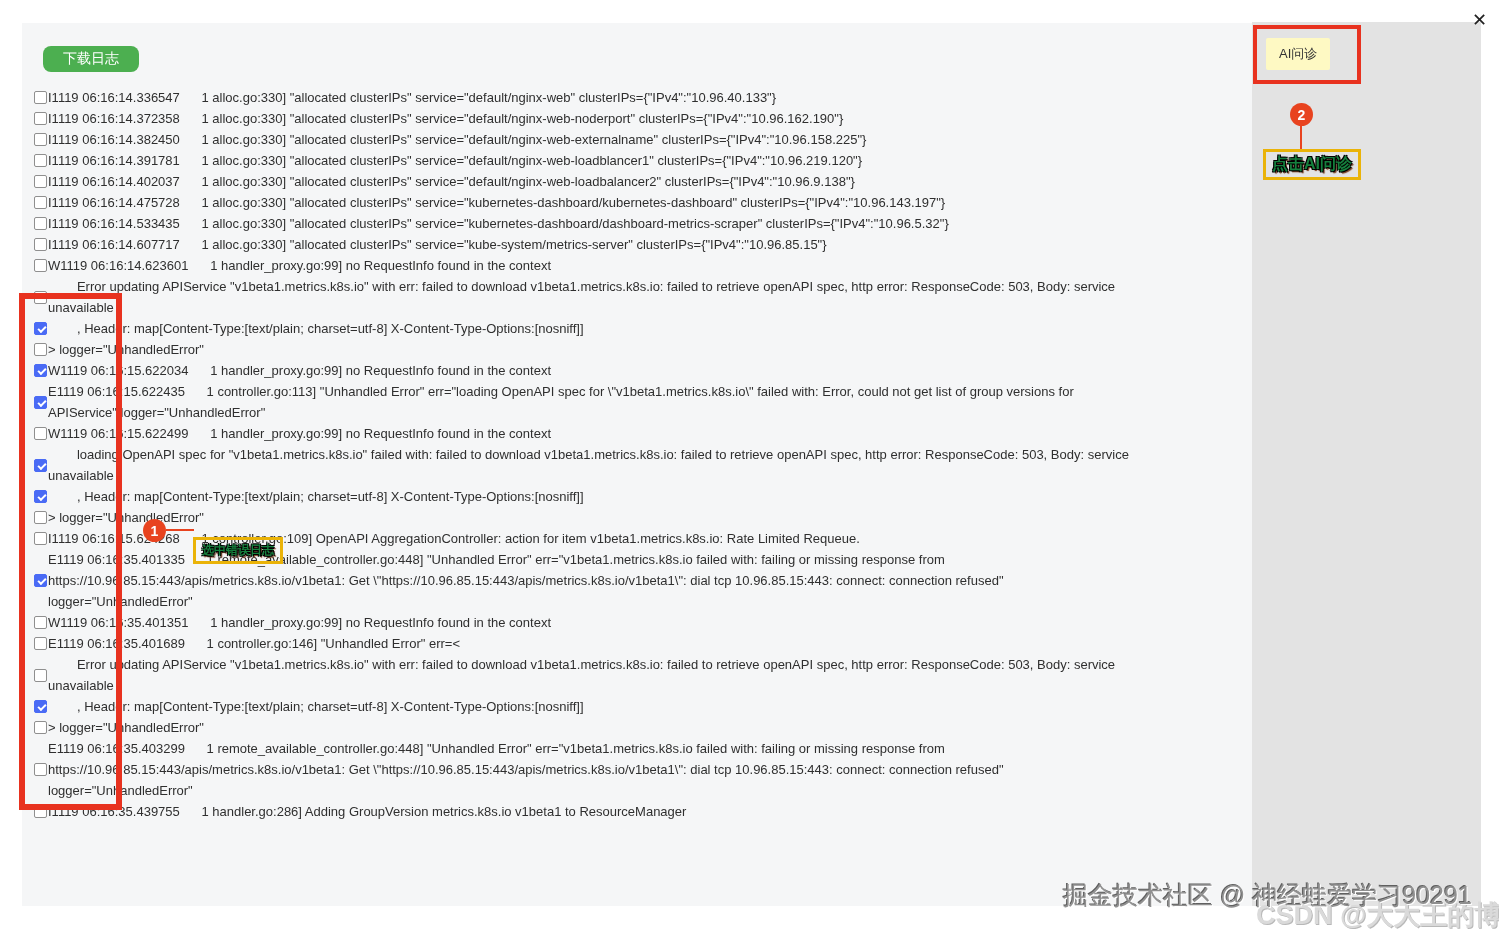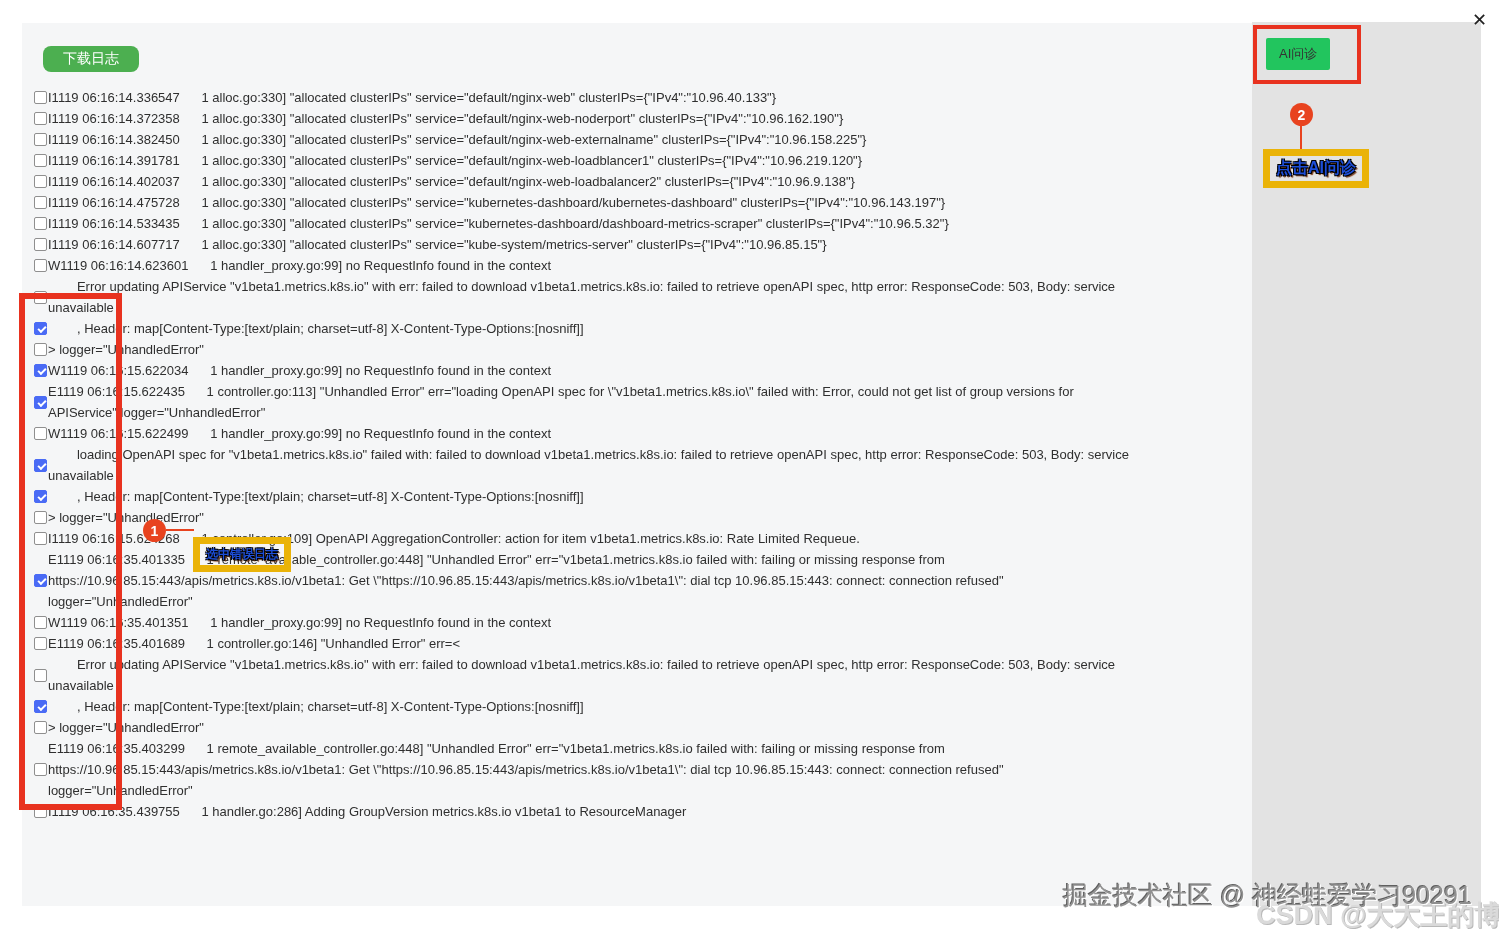--- a/index.html
+++ b/index.html
@@ -36,29 +36,29 @@
            border:6px solid #e8321f; z-index:40; }
   .rect2 { left:1253px; top:25px; width:108px; height:59px;
            border:4px solid #e8321f; z-index:40; }
   .badge { position:absolute; width:23px; height:23px; border-radius:50%;
            background:#e8431f; color:#ffffff; font-size:14px; font-weight:bold;
            display:flex; align-items:center; justify-content:center; z-index:45; }
   .badge1 { left:143px; top:519px; }
   .badge2 { left:1290px; top:103px; }
   .conn1 { left:166px; top:529px; width:28px; height:2px; background:#e8431f; z-index:44; }
   .conn2 { left:1300px; top:126px; width:2px; height:24px; background:#e8431f; z-index:44; }
-  .anno-label { position:absolute; border:7px solid #eab308; padding:2px 6px;
-                font-weight:bold; color:#1d4ed8; z-index:45; background:transparent;
+  .anno-label { position:absolute; border:3px solid #eab308; padding:2px 6px;
+                font-weight:bold; color:#15803d; z-index:45; background:transparent;
                 text-shadow:-1px -1px 0 #000, 1px -1px 0 #000, -1px 1px 0 #000,
                             1px 1px 0 #000, 2px 2px 1px #7a3a1a; }
   .label1 { left:193px; top:517px; font-size:12px;margin-top:20px; }
   .label2 { left:1263px; top:149px; font-size:16px; }
 
   
-  .ai-btn { position:absolute; left:1266px; top:38px; background:#22c55e; color:#333333;
+  .ai-btn { position:absolute; left:1266px; top:38px; background:#fef9c3; color:#333333;
             font-size:13px; padding:7px 13px; border:none; border-radius:2px;
             cursor:pointer; z-index:41;text-align:right; }
   .close-x { position:absolute; left:1472px; top:11px; font-size:18px; color:#222222;
              cursor:pointer; z-index:60; line-height:18px; }
 
   
   .wm1 { position:absolute; left:1063px; top:879px; font-size:25px; font-weight:normal;
          color:#909090; text-shadow:1px 1px 0 #ffffff, -1px -1px 0 #606060;
          z-index:50; white-space:nowrap; }
   .wm2 { position:absolute; left:1216px; top:897px; font-size:27px; font-weight:bold;

